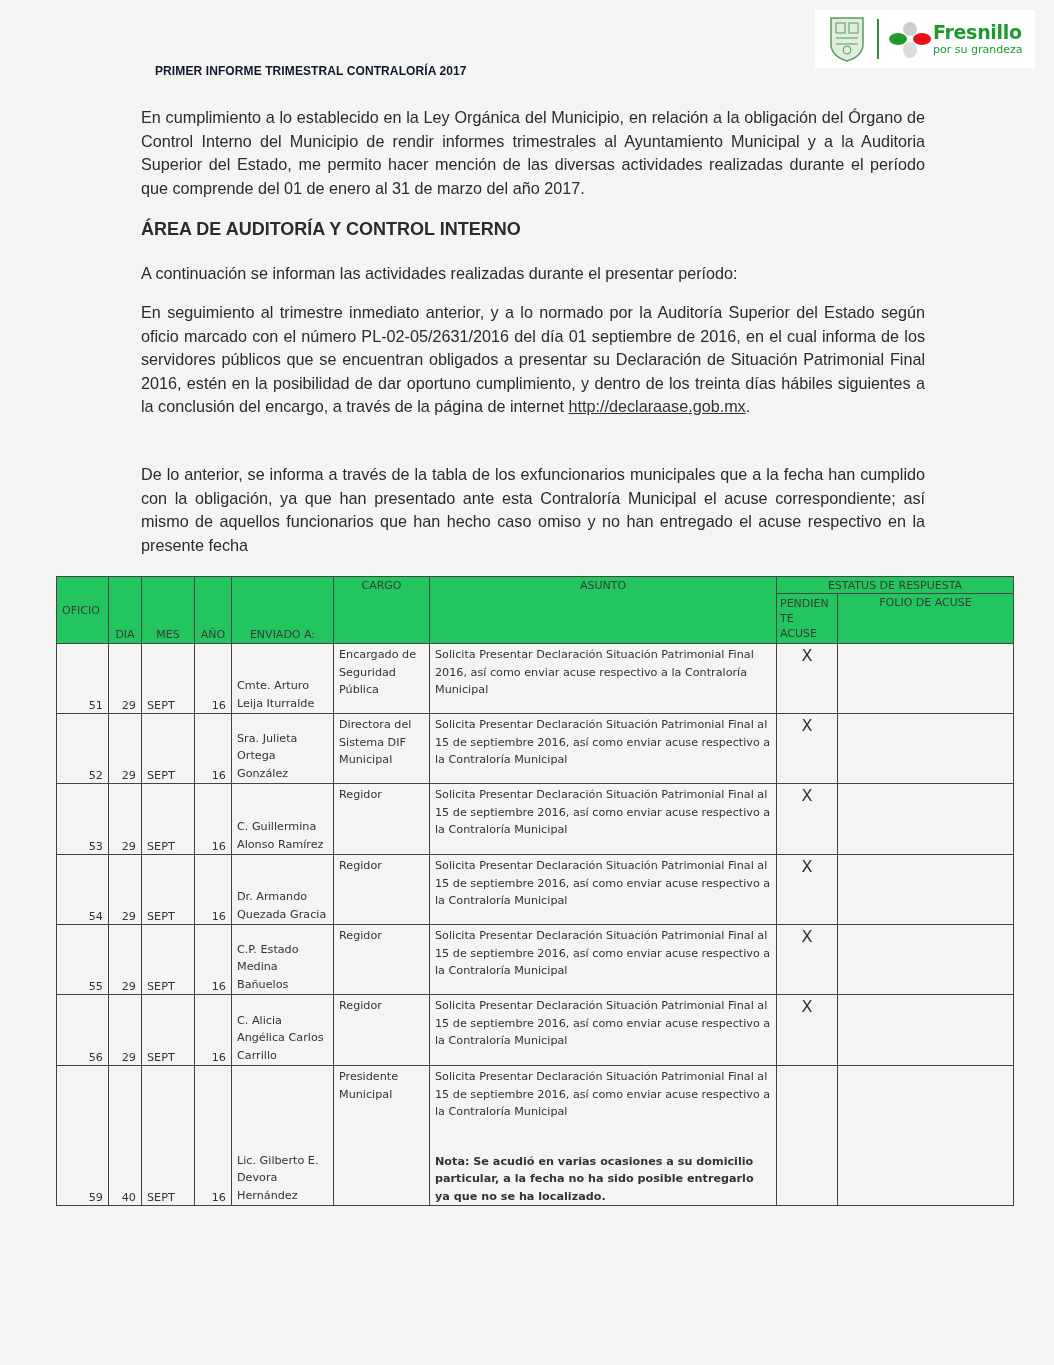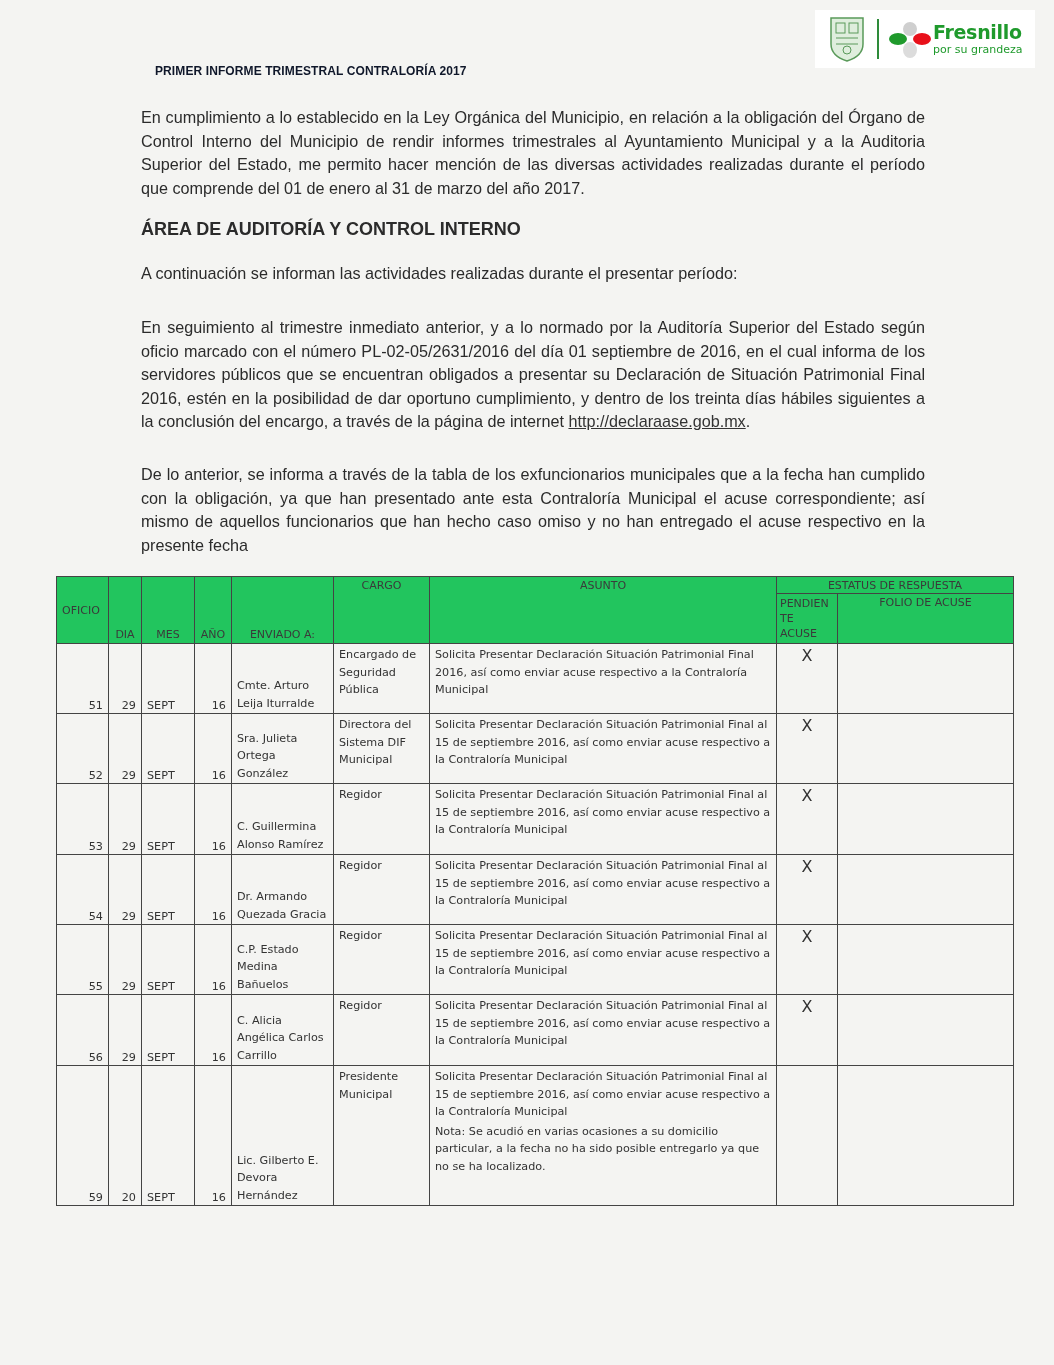--- a/index.html
+++ b/index.html
@@ -29,21 +29,21 @@
   .para {
     position: absolute; left: 141px; width: 784px;
     font-size: 16.2px; line-height: 23.5px; text-align: justify; color: #2b2b2b;
   }
   .p1 { top: 106px; }
   .section-heading {
     position: absolute; left: 141px; top: 219px;
     font-weight: bold; font-size: 18px; color: #2b2b2b;
   }
   .p2 { top: 262px; }
-  .p3 { top: 316px; }
+  .p3 { top: 301px; }
   .link { color: #333; text-decoration: underline; }
   .p4 { top: 463px; }
 
   table.grid {
     position: absolute; left: 56px; top: 576px;
     border-collapse: collapse; table-layout: fixed;
     font-family: "DejaVu Sans", sans-serif; font-size: 11.2px; color: #333;
   }
   table.grid td, table.grid th { border: 1.5px solid #444; padding: 0; }
   table.grid th { background: #22c55e; font-weight: normal; font-size: 11px; color: #3a3a3a; }
@@ -51,21 +51,21 @@
   .h-bottom { vertical-align: bottom; text-align: center; padding-bottom: 2px !important; }
   .h-oficio { vertical-align: middle; text-align: left; padding-left: 5px !important; }
   .h-sub { text-align: left; vertical-align: top; padding: 2px 3px !important; line-height: 15px; }
   td.num { vertical-align: bottom; text-align: right; padding: 0 5px 1px 0 !important; }
   td.mes { vertical-align: bottom; text-align: left; padding: 0 0 1px 5px !important; }
   td.name { vertical-align: bottom; text-align: left; padding: 0 4px 1px 5px !important; line-height: 17.5px; }
   td.cargo { vertical-align: top; text-align: left; padding: 2px 4px 0 5px !important; line-height: 17.5px; }
   td.asunto { vertical-align: top; text-align: left; padding: 2px 4px 0 5px !important; line-height: 17.5px; }
   td.pend { vertical-align: top; text-align: center; padding-top: 2px !important; font-size: 16px; }
   td.folio { vertical-align: top; }
-  .note { display: block; margin-top: 2px; }
+  .note { display: block; margin-top: 32px; font-weight: bold; }
 </style>
 </head>
 <body>
 
 <div class="logo-box">
   <div class="seal">
     <svg viewBox="0 0 40 50">
       <path d="M4 4 H36 V30 Q36 42 20 47 Q4 42 4 30 Z" fill="#dfeedd" stroke="#5a9a5a" stroke-width="1.5"></path>
       <rect x="9" y="9" width="9" height="10" fill="none" stroke="#5a9a5a" stroke-width="1"></rect>
       <rect x="22" y="9" width="9" height="10" fill="none" stroke="#5a9a5a" stroke-width="1"></rect>
@@ -186,21 +186,21 @@
       <td class="mes">SEPT</td>
       <td class="num">16</td>
       <td class="name">C. Alicia Angélica Carlos Carrillo</td>
       <td class="cargo">Regidor</td>
       <td class="asunto">Solicita Presentar Declaración Situación Patrimonial  Final al 15 de septiembre 2016, así como enviar acuse respectivo a la Contraloría Municipal</td>
       <td class="pend">X</td>
       <td class="folio"></td>
     </tr>
     <tr style="height:140px">
       <td class="num">59</td>
-      <td class="num">20</td>
+      <td class="num">40</td>
       <td class="mes">SEPT</td>
       <td class="num">16</td>
       <td class="name">Lic. Gilberto E. Devora Hernández</td>
       <td class="cargo">Presidente Municipal</td>
       <td class="asunto">
         <span>Solicita Presentar Declaración Situación Patrimonial  Final al 15 de septiembre 2016, así como enviar acuse respectivo a la Contraloría Municipal</span>
         <span class="note">Nota: Se acudió en varias ocasiones a su domicilio particular, a la fecha no ha sido posible entregarlo ya que no se ha localizado.</span>
       </td>
       <td class="pend"></td>
       <td class="folio"></td>

